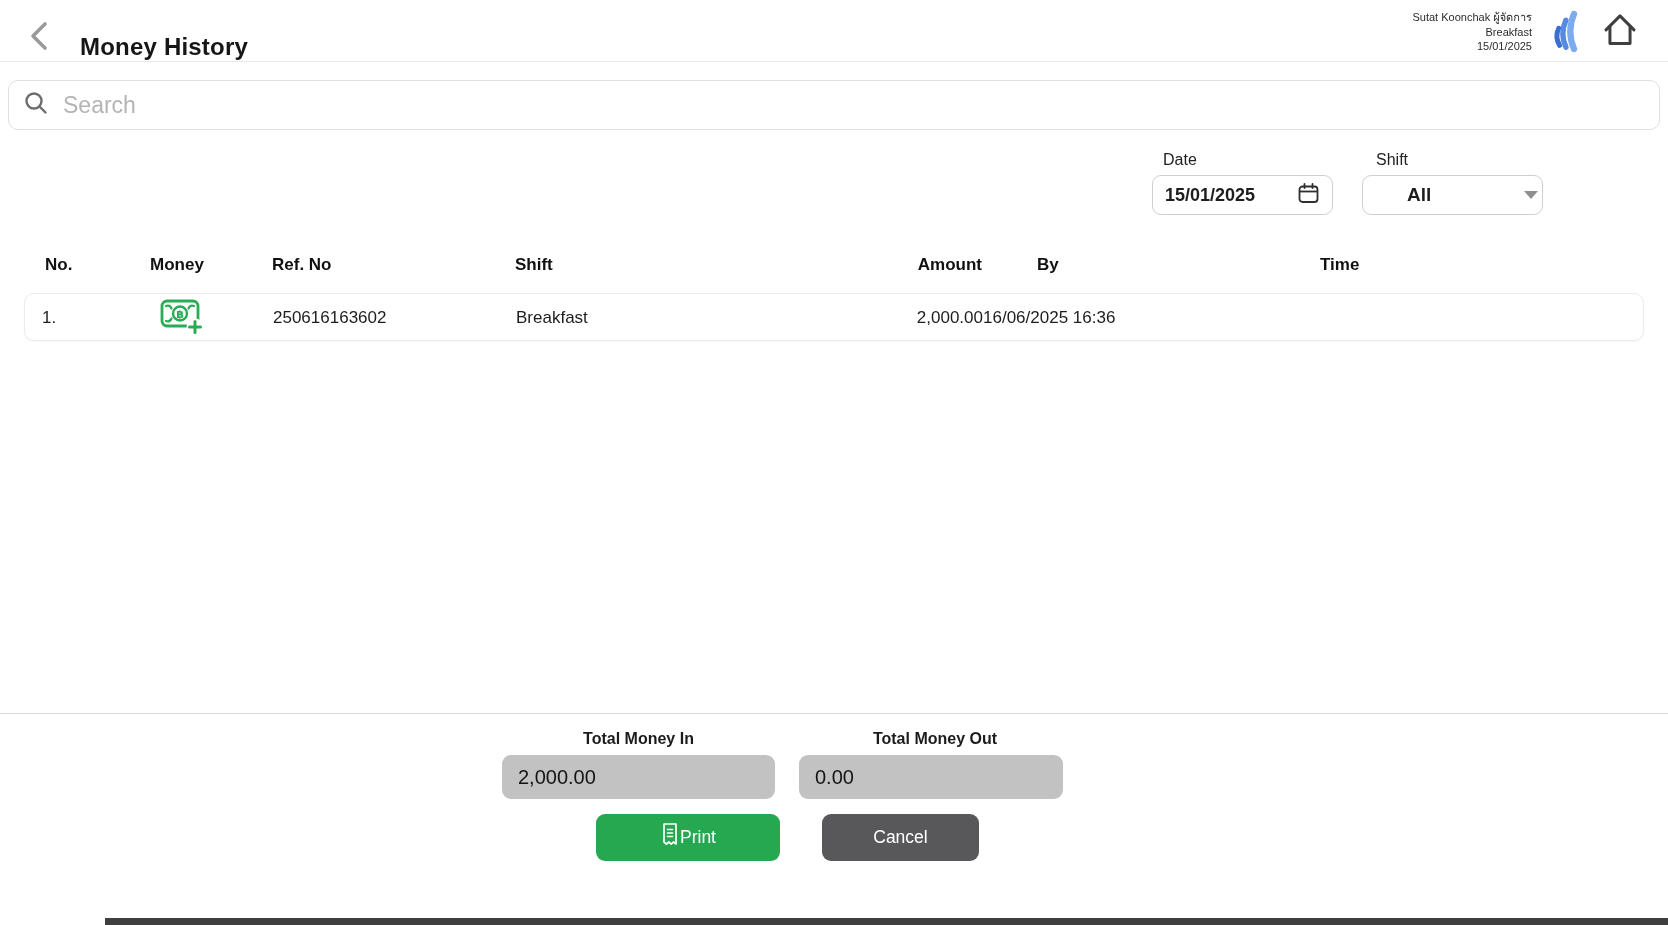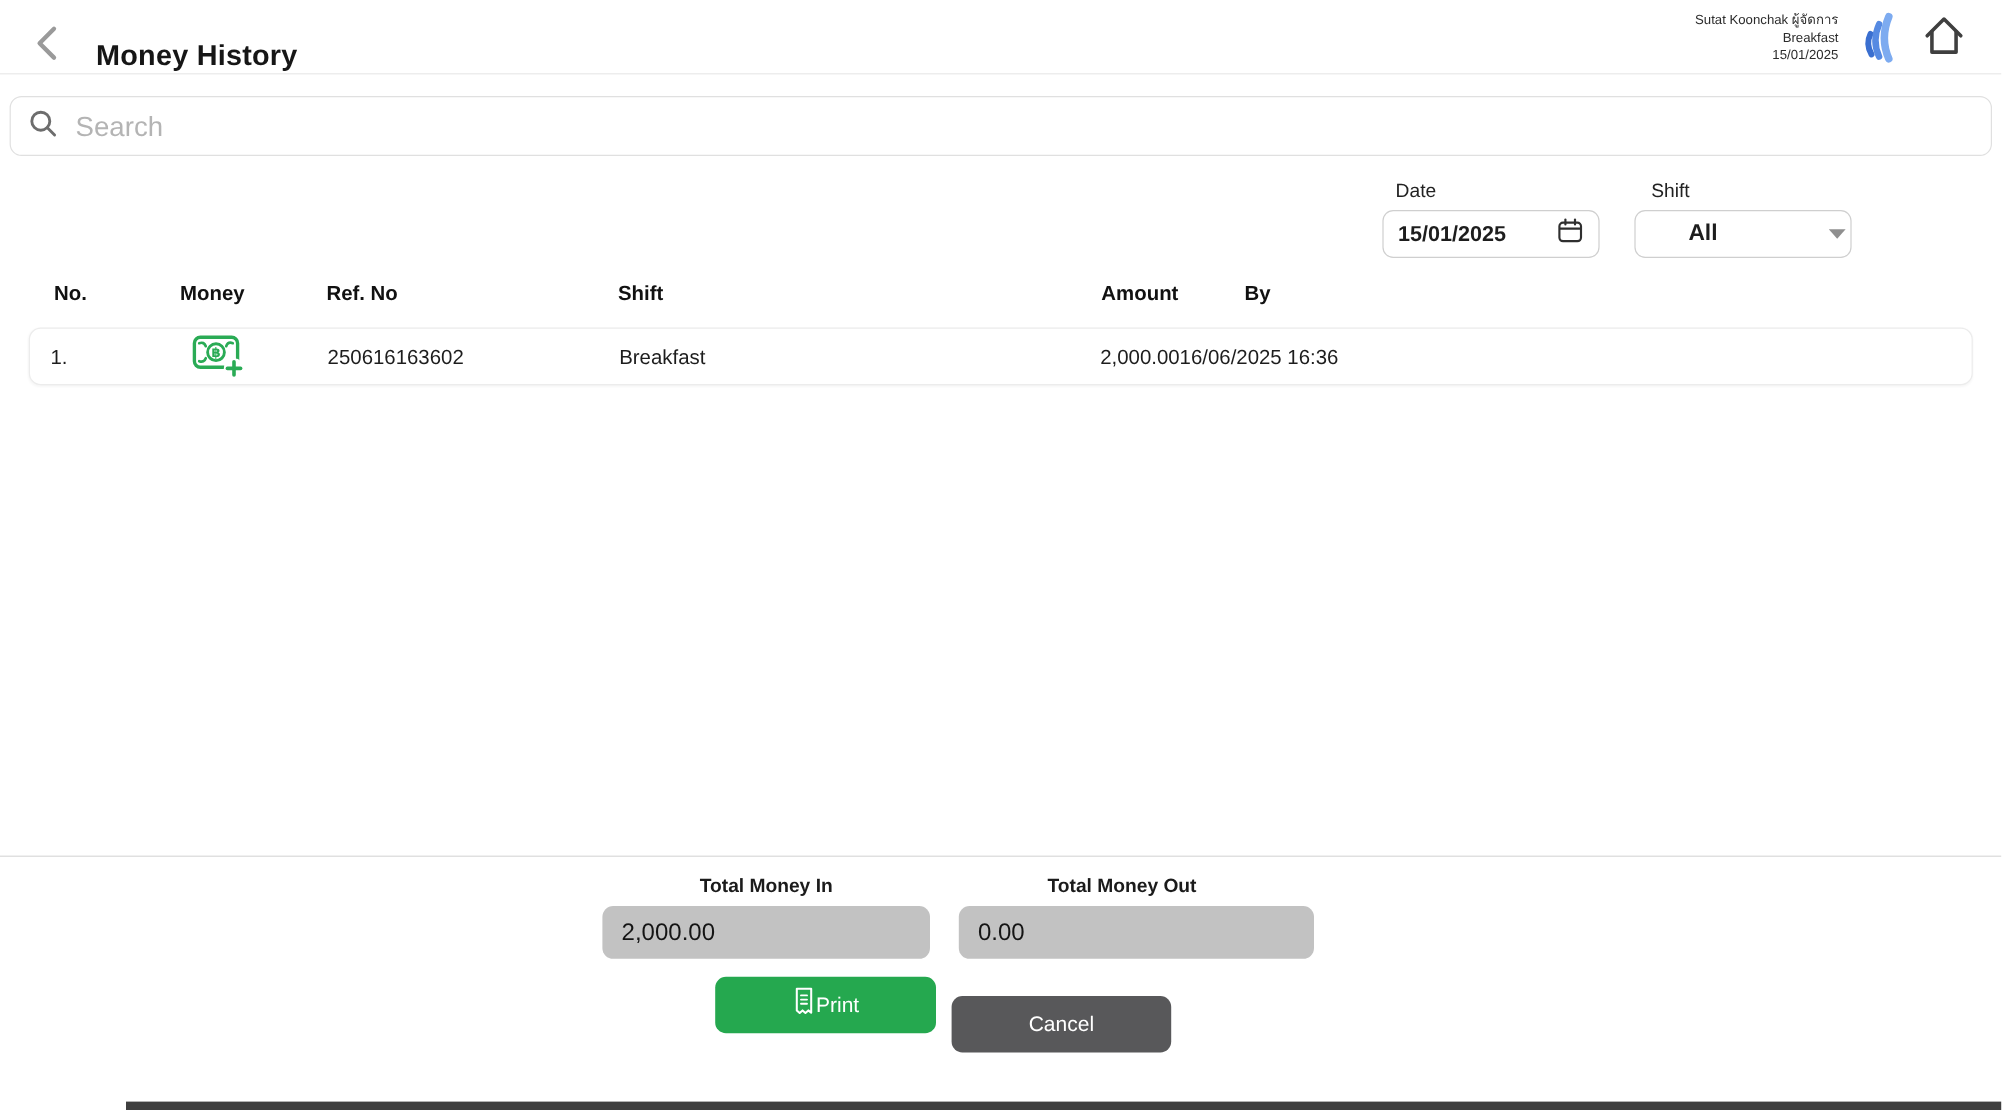--- a/index.html
+++ b/index.html
@@ -78,20 +78,21 @@
     margin-left:auto; width:0; height:0;
     border-left:7px solid transparent; border-right:7px solid transparent;
     border-top:8px solid #8f8f8f;
   }
 
   
   .tbl-grid {
     display:grid;
     grid-template-columns:126px 122px 243px 350px 117px 338px 1fr;
     align-items:center;
+    margin-top:20px;
   }
   .thead {
     position:absolute; top:231px; left:24px; right:24px; height:28px;
     font-size:17px; font-weight:700; color:#111;
   }
   .thead .c1 { padding-left:21px; }
   .c5 { text-align:right; }
   .c6 { padding-left:55px; }
   .trow {
     position:absolute; top:273px; left:24px; right:24px; height:48px;
@@ -111,29 +112,29 @@
     text-align:center;
   }
   .tl-in  { left:502px; width:273px; }
   .tl-out { left:799px; width:272px; }
   .total-box {
     position:absolute; top:755px; height:44px; background:#c2c2c2;
     border-radius:9px; display:flex; align-items:center; padding-left:16px;
     font-size:20px; color:#141414;
   }
   .tb-in  { left:502px; width:273px; }
-  .tb-out { left:799px; width:296px; }
+  .tb-out { left:799px; width:264px; }
 
   .btn {
     position:absolute; top:814px; height:47px; border:none; border-radius:9px;
     display:flex; align-items:center; justify-content:center; 
     font-size:17.5px; color:#fff; cursor:pointer; font-family:inherit;
   }
   .btn-print { left:596px; width:184px; background:#25a84f; }
-  .btn-cancel { left:793px; width:183px; background:#58585a;margin-top:16px; }
+  .btn-cancel { left:822px; width:157px; background:#58585a; }
 
   .bottom-strip {
     position:absolute; bottom:0; left:105px; right:0; height:7px;
     background:#3f3f3f;
   }
 </style>
 </head>
 <body>
 
 <div class="screen">
@@ -201,20 +202,21 @@
     <span class="caret-down"></span>
   </div>
 
   <div class="thead tbl-grid">
     <div class="c1">No.</div>
     <div class="c2">Money</div>
     <div class="c3">Ref. No</div>
     <div class="c4">Shift</div>
     <div class="c5">Amount</div>
     <div class="c6">By</div>
+    <div class="c7">Time</div>
   </div>
 
   <div class="trow tbl-grid">
     <div class="c1">1.</div>
     <div class="c2 status-cell">
       <span>
         <svg width="46" height="42" viewBox="0 0 46 42">
           <rect x="3" y="7" width="36" height="25" rx="5" fill="none" stroke="#2aab55" stroke-width="2.8"></rect>
           <path d="M7 12 q4 -1.5 5.5 2.5" fill="none" stroke="#2aab55" stroke-width="2.2" stroke-linecap="round"></path>
           <path d="M35 12 q-4 -1.5 -5.5 2.5" fill="none" stroke="#2aab55" stroke-width="2.2" stroke-linecap="round"></path>

